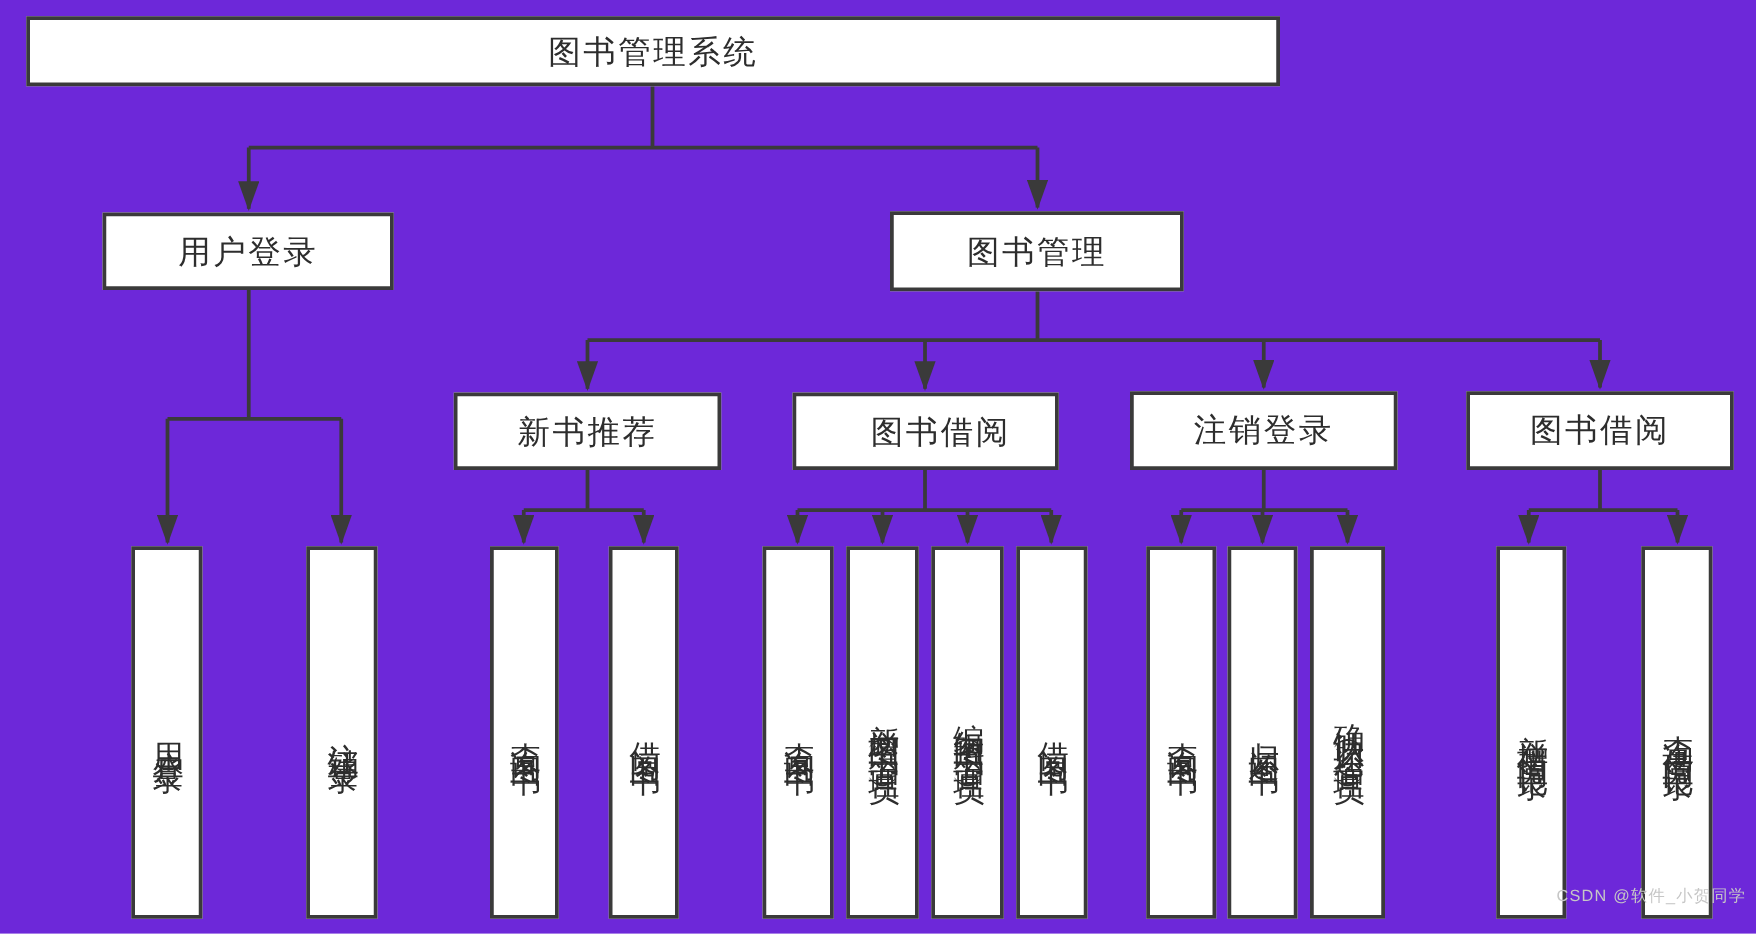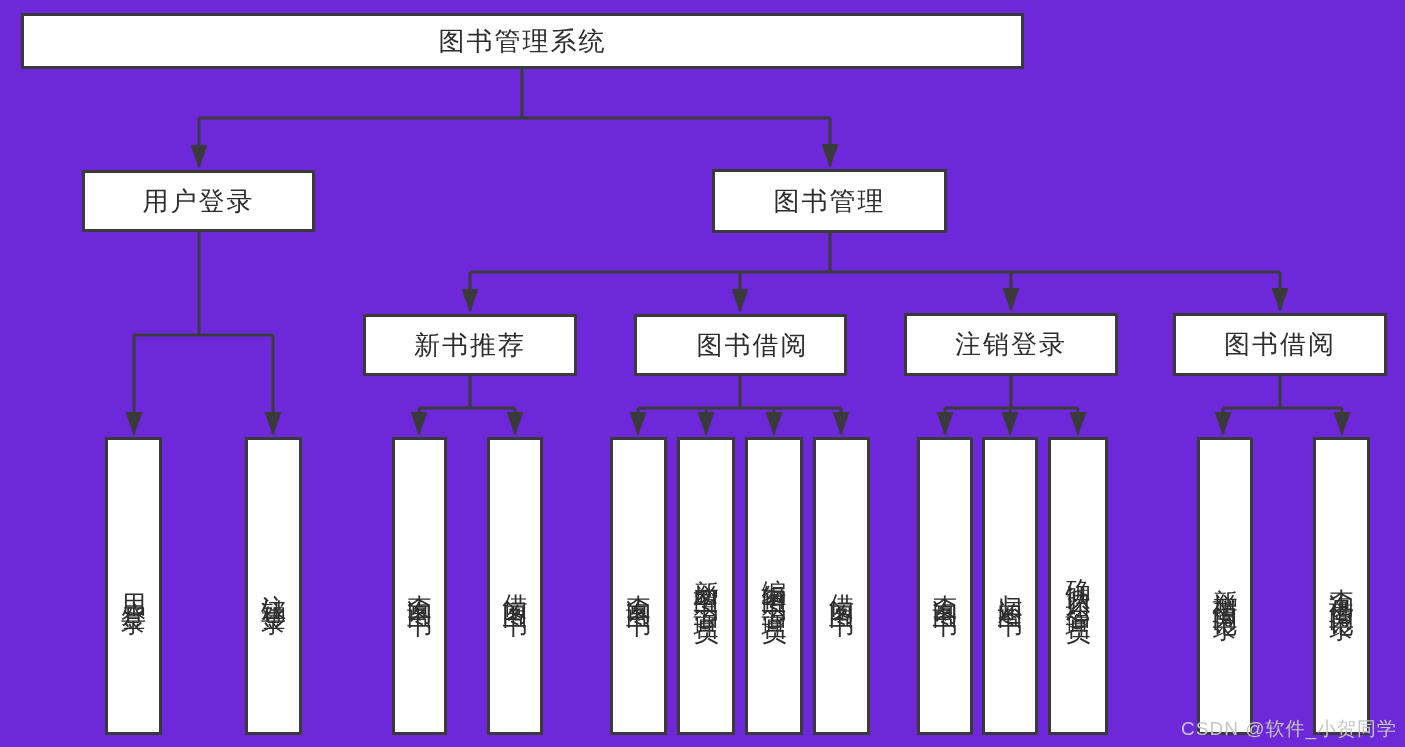--- a/index.html
+++ b/index.html
@@ -52,22 +52,22 @@
     text-orientation: mixed;
     font-size: 25px;
     line-height: 1;
     letter-spacing: 6px;
     color: #2d2d2d;
     white-space: nowrap;
   }
   .watermark {
     position: absolute;
     right: 8px;
-    bottom: 5px;
-    font-size: 19px;
+    bottom: 21px;
+    font-size: 13px;
     color: #c6c6c6;
     letter-spacing: 1px;
     z-index: 20;
     white-space: nowrap;
   }
 </style>
 </head>
 <body>
 
 <div class="canvas">

